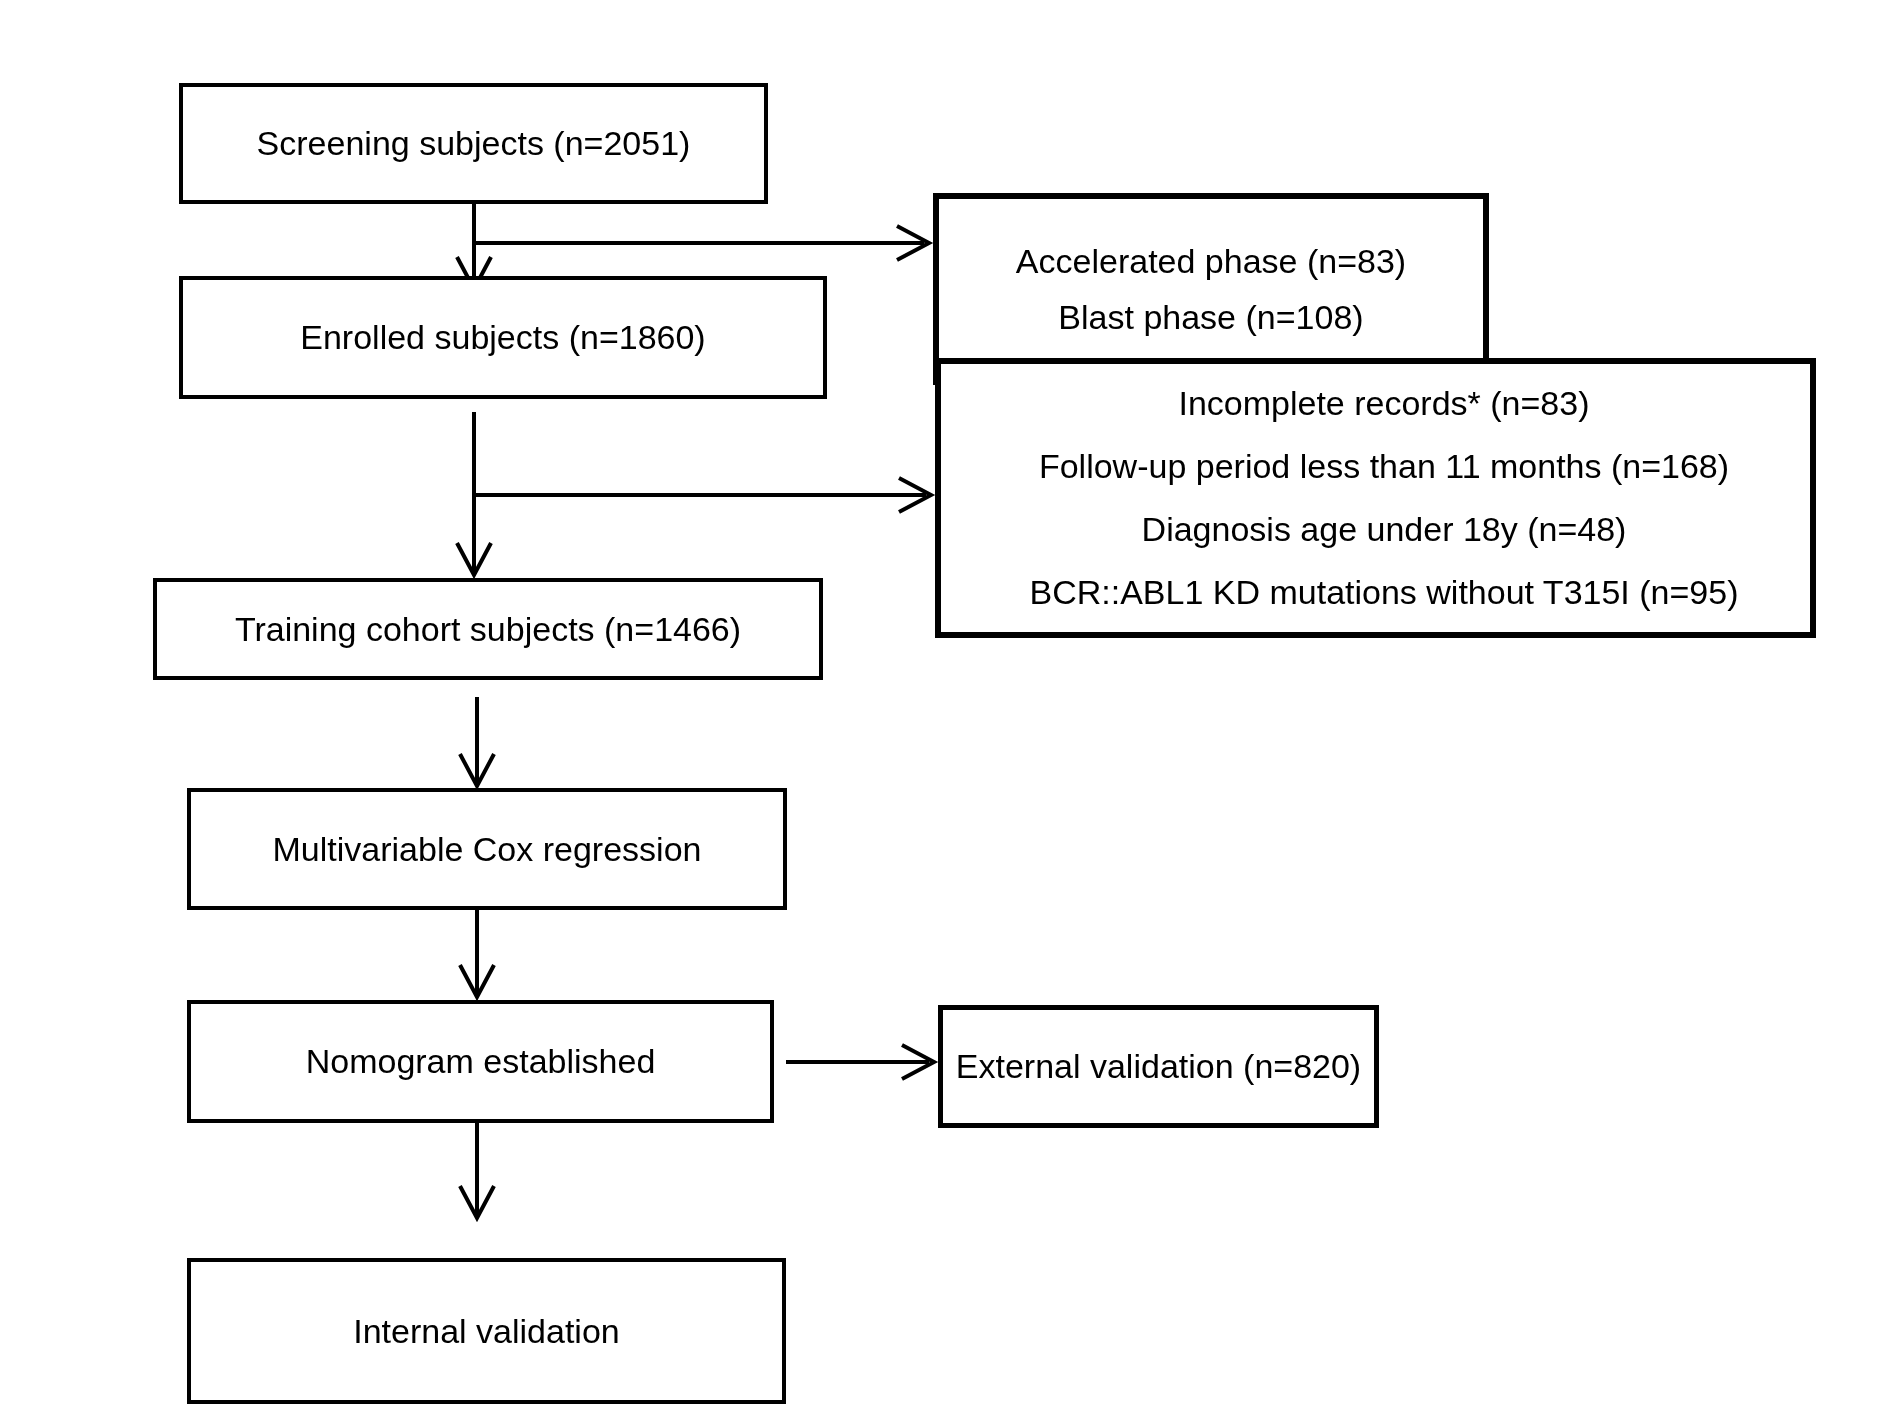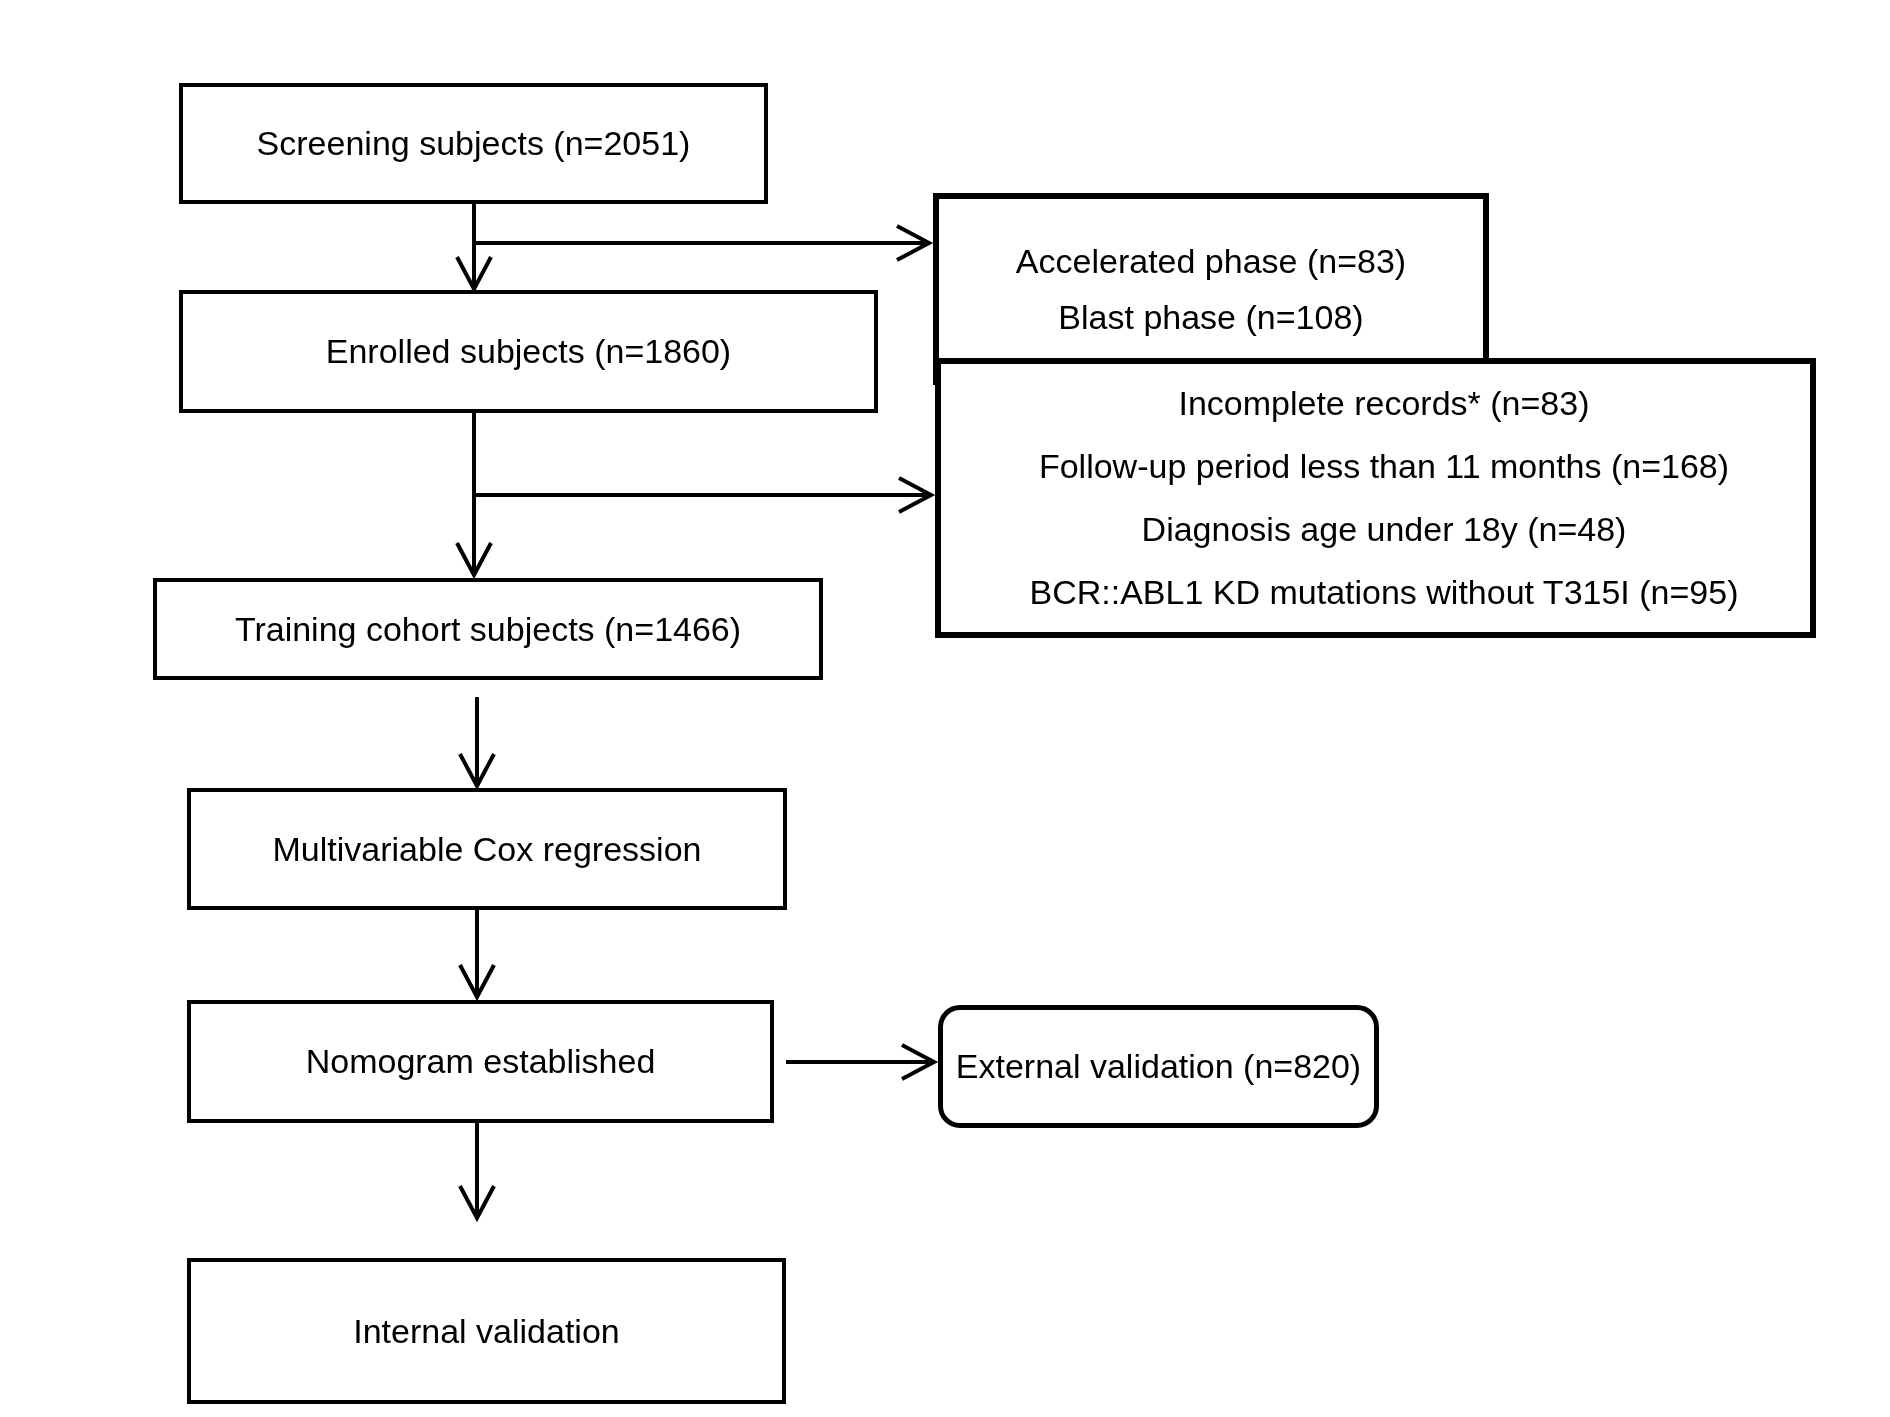--- a/index.html
+++ b/index.html
@@ -27,31 +27,31 @@
     align-items: flex-end;
     justify-content: center;
     text-align: center;
     font-size: 34px;
     line-height: 1.25;
   }
   .box--thick { border-width: 6px; }
   .box .line { width: 100%; }
   
   .box--screening { left: 179px; top:  83px; width: 589px; height: 121px; }
-  .box--enrolled  { left: 179px; top: 290px; width: 699px; height: 123px; }
+  .box--enrolled  { left: 179px; top: 276px; width: 648px; height: 123px; }
   .box--training  { left: 153px; top: 578px; width: 670px; height: 102px; }
   .box--cox       { left: 187px; top: 788px; width: 600px; height: 122px; }
   .box--nomogram  { left: 187px; top: 1000px; width: 587px; height: 123px; }
   .box--internal  { left: 187px; top: 1222px; width: 599px; height: 146px; margin-top: 36px; }
   
   .box--phase     { left: 933px; top: 157px; width: 556px; height: 192px; margin-top: 36px; }
   .box--phase .line { line-height: 56px; }
   .box--reasons   { left: 935px; top: 358px; width: 881px; height: 280px; padding-left: 17px; }
   .box--reasons .line { line-height: 63px; }
-  .box--external  { left: 938px; top: 1005px; width: 441px; height: 123px; border-width: 5px; border-radius: 22px; }
+  .box--external  { left: 938px; top: 1005px; width: 441px; height: 123px; border-width: 5px; }
 </style>
 </head>
 <body>
 
 <div class="canvas">
 
   <svg class="connectors" viewBox="0 0 1890 1417" xmlns="http://www.w3.org/2000/svg" fill="none" stroke="#000000" stroke-width="4">
 
     <g>
       <line x1="474" y1="203" x2="474" y2="286"></line>

